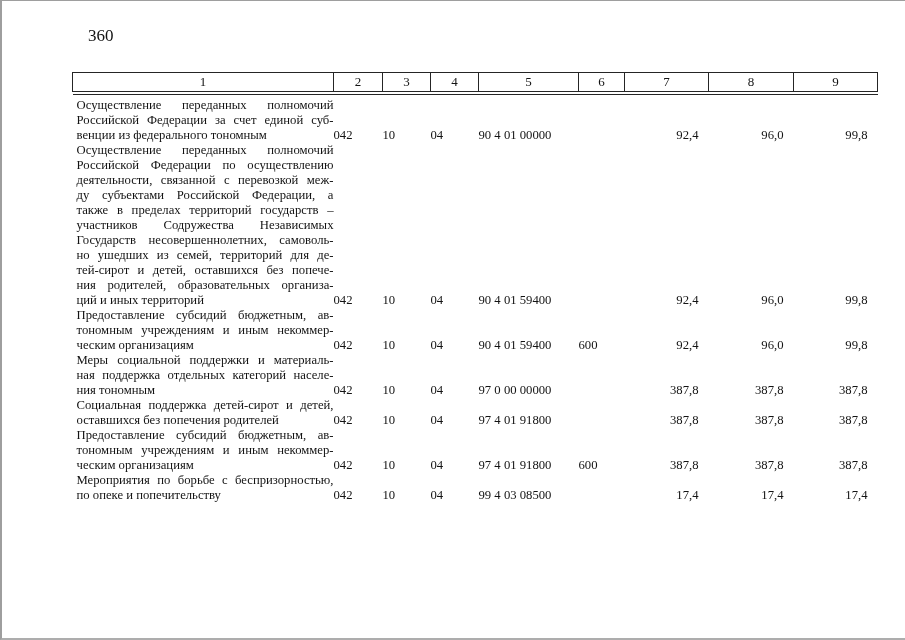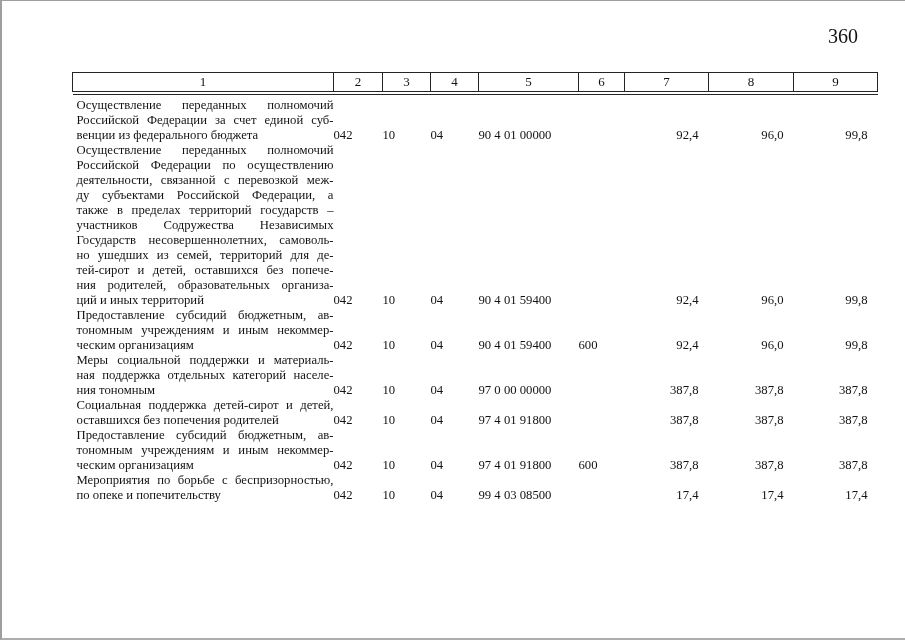--- a/index.html
+++ b/index.html
@@ -20,24 +20,24 @@
     background: #ffffff;
     border-top: 1px solid #9e9e9e;
     border-left: 2px solid #9e9e9e;
     border-bottom: 2px solid #adadad;
     font-family: "Liberation Serif", "DejaVu Serif", serif;
     color: #131313;
   }
   .page-number {
     position: absolute;
     top: 27px;
-    left: 70px;
+    left: 86px;
     width: 786px;
-    text-align: right;
-    font-size: 20px;
+    text-align: left;
+    font-size: 17px;
     line-height: 16px;
   }
   table.budget-table {
     position: absolute;
     top: 71px;
     left: 70px;
     width: 806px;
     table-layout: fixed;
     border-collapse: collapse;
   }
@@ -110,21 +110,21 @@
         </tr>
       <tr class="spacer-row">
         <td colspan="9"></td>
       </tr>
     </thead>
     <tbody id="table-body">
         <tr>
           <td class="name">
             <div class="jl">Осуществление переданных полномочий</div>
             <div class="jl">Российской Федерации за счет единой суб-</div>
-            <div class="ll">венции из федерального бюджета</div>
+            <div class="ll">венции из федерального тономным</div>
           </td>
           <td class="c">042</td>
           <td class="c">10</td>
           <td class="c">04</td>
           <td class="c">90 4 01 00000</td>
           <td class="c"></td>
           <td class="r">92,4</td>
           <td class="r">96,0</td>
           <td class="r">99,8</td>
         </tr>

